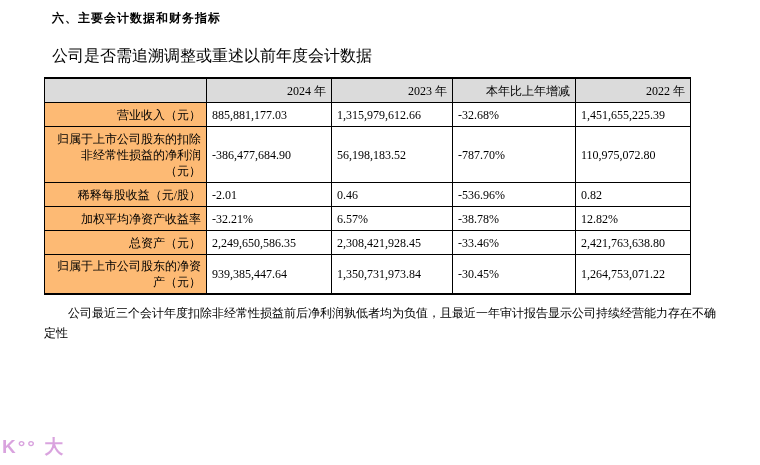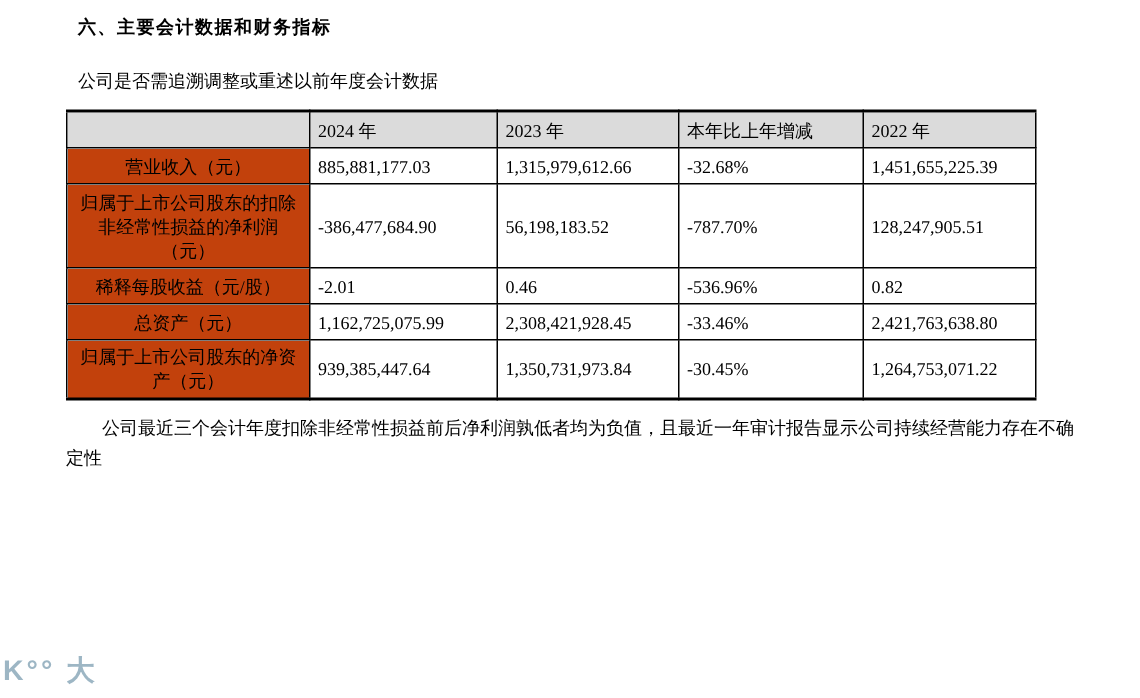--- a/index.html
+++ b/index.html
@@ -11,21 +11,21 @@
     position:relative;
     overflow:hidden;
   }
   .doc{padding:6px 0 0 44px;}
   .title{
     font-family:"Liberation Sans","DejaVu Sans",sans-serif;
     font-size:12px;font-weight:bold;
     margin:4px 0 0 8px;
     letter-spacing:1px;
   }
-  .intro{font-size:12px;margin:19px 0 0 8px;}
+  .intro{font-size:16px;margin:19px 0 0 8px;}
   .checks{font-size:12px;margin:10px 0 0 8px;}
   .chk{margin-right:10px;}
   .chk .box{font-size:13px;margin-right:1px;}
   table.fin{
     border-collapse:collapse;
     table-layout:fixed;
     width:646px;
     margin-top:10px;
     border-top:2px solid #000;
     border-bottom:2px solid #000;
@@ -33,44 +33,44 @@
   table.fin td{
     border:1px solid #000;
     font-size:12px;
     line-height:16px;
     padding:3px 5px;
     vertical-align:middle;
     overflow:hidden;
   }
   tr.hdr td{
     background:#dbdbdb;
-    text-align:left;
+    text-align:right;
     height:17px;
   }
   td.lbl{
-    background:#c2410c;
-    text-align:center;
+    background:#fdba74;
+    text-align:right;
   }
   td.val{text-align:left;}
   tr.r-single td{height:17px;}
   tr.r-tall3 td{height:49px;}
   tr.r-tall2 td{height:30px;}
   .footnote{
     font-size:12px;
     line-height:20px;
     margin:8px 0 0 0;
     width:672px;
     text-indent:24px;
   }
   .watermark{
     position:absolute;
     left:2px;top:434px;
     font-family:"Liberation Sans","DejaVu Sans",sans-serif;
     font-size:19px;font-weight:bold;
-    color:#0c4a6e;
+    color:#a21caf;
     opacity:0.40;
     letter-spacing:2px;
     pointer-events:none;
   }
 </style>
 </head>
 <body>
 
 <div class="doc">
 
@@ -104,38 +104,45 @@
       <td class="val">-32.68%</td>
       <td class="val">1,451,655,225.39</td>
     </tr>
 
 
     <tr class="r-tall3">
       <td class="lbl">归属于上市公司股东的扣除非经常性损益的净利润（元）</td>
       <td class="val">-386,477,684.90</td>
       <td class="val">56,198,183.52</td>
       <td class="val">-787.70%</td>
-      <td class="val">128,247,905.51</td>
+      <td class="val">110,975,072.80</td>
     </tr>
 
 
 
     <tr class="r-single">
       <td class="lbl">稀释每股收益（元/股）</td>
       <td class="val">-2.01</td>
       <td class="val">0.46</td>
       <td class="val">-536.96%</td>
       <td class="val">0.82</td>
     </tr>
 
+    <tr class="r-single">
+      <td class="lbl">加权平均净资产收益率</td>
+      <td class="val">-32.21%</td>
+      <td class="val">6.57%</td>
+      <td class="val">-38.78%</td>
+      <td class="val">12.82%</td>
+    </tr>
 
 
     <tr class="r-single">
       <td class="lbl">总资产（元）</td>
-      <td class="val">1,162,725,075.99</td>
+      <td class="val">2,249,650,586.35</td>
       <td class="val">2,308,421,928.45</td>
       <td class="val">-33.46%</td>
       <td class="val">2,421,763,638.80</td>
     </tr>
 
     <tr class="r-tall2">
       <td class="lbl">归属于上市公司股东的净资产（元）</td>
       <td class="val">939,385,447.64</td>
       <td class="val">1,350,731,973.84</td>
       <td class="val">-30.45%</td>

